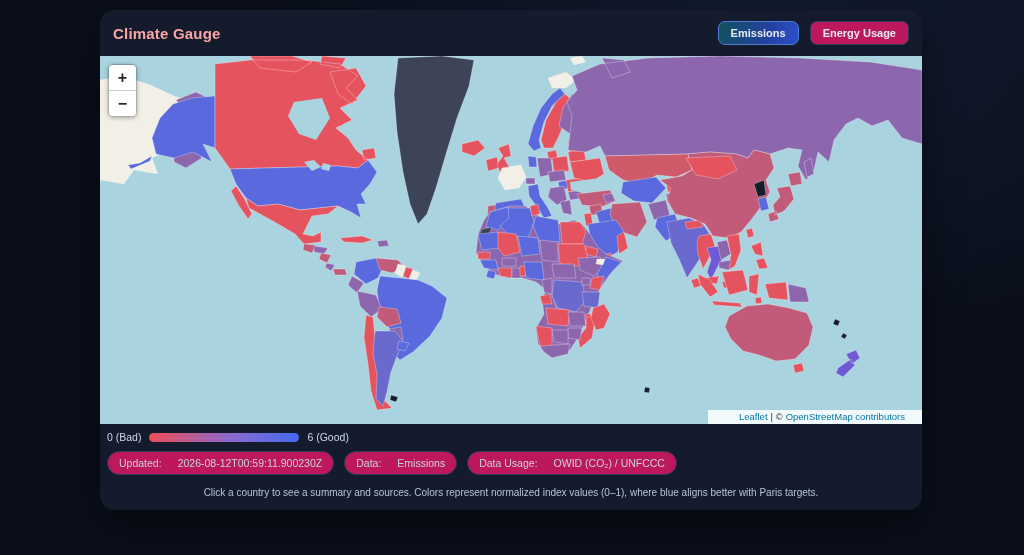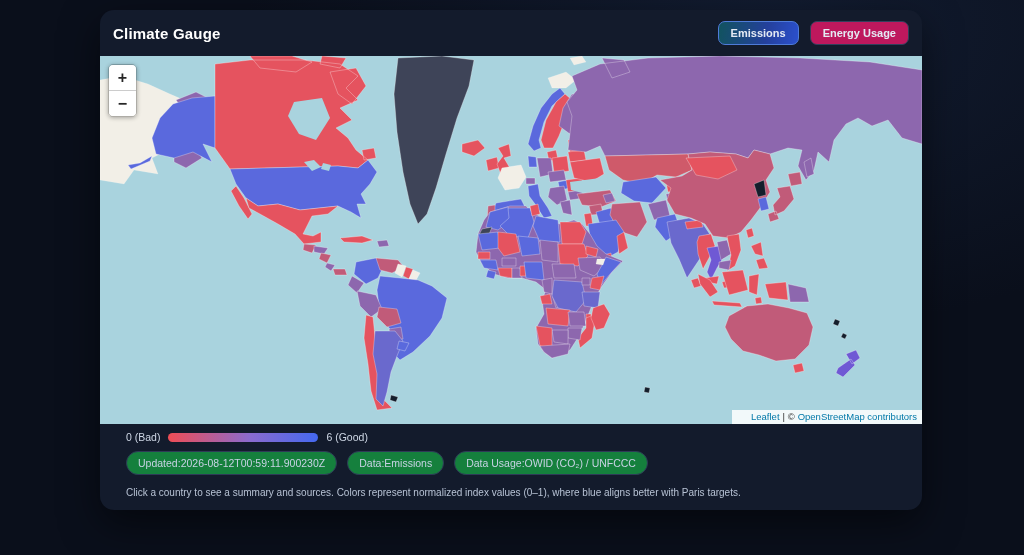--- a/index.html
+++ b/index.html
@@ -1,48 +1,48 @@
 <!DOCTYPE html>
 <html><head>
 <meta charset="utf-8">
 <style>
   html,body{margin:0;padding:0}
   body{width:1024px;height:555px;overflow:hidden;font-family:"Liberation Sans",sans-serif;
        background:#0a0f1b;background:radial-gradient(900px 520px at 75% 5%, #121c31 0%, #0a0f1b 58%);}
   .card{position:absolute;left:100px;top:10px;width:822px;height:500px;background:#131b2c;
         border-radius:14px;box-shadow:0 14px 38px rgba(0,0,0,.5);overflow:hidden}
   .hdr{height:46px;display:flex;align-items:center;justify-content:space-between;padding:0 13px}
-  .title{font-size:15px;font-weight:bold;color:#ffffff;letter-spacing:.2px}
+  .title{font-size:15px;font-weight:bold;color:#fca5a5;letter-spacing:.2px}
   .tabs{display:flex;gap:11px}
   .tab{padding:5px 12px;border-radius:7px;border:1px solid #323f5c;background:#be185d;color:#e4eaf4;
        font-size:11px;font-weight:bold;cursor:pointer;white-space:nowrap}
   .tab.active{background:linear-gradient(100deg,#11535e,#24409c 60%,#2b50cd);border-color:#4e7bd8}
   .mapwrap{position:relative;width:822px;height:368px;background:#a9d3de;overflow:hidden}
   .mapwrap svg{display:block}
   .mapwrap svg path{stroke:#ffffff;stroke-width:.55;stroke-opacity:.55;stroke-linejoin:round}
   .mapwrap svg .sea{stroke:none}
   .mapwrap svg .soft{stroke-opacity:.3}
   .zoomctl{position:absolute;top:8px;left:8px;width:27px;border-radius:5px;overflow:hidden;
            border:1px solid rgba(0,0,0,.28);box-shadow:0 1px 4px rgba(0,0,0,.3)}
   .zbtn{width:27px;height:25px;background:#fff;color:#262626;font-size:16px;font-weight:bold;
         line-height:25px;text-align:center;cursor:pointer}
   .zbtn + .zbtn{border-top:1px solid #ccc}
   .attrib{position:absolute;right:0;bottom:0;background:rgba(255,255,255,.85);font-size:9.5px;
-          color:#333;padding:1px 5px 2px;display:flex;align-items:center;gap:3px;white-space:nowrap}
+          color:#333;padding:1px 17px 2px;display:flex;align-items:center;gap:3px;white-space:nowrap}
   .attrib .lnk{color:#0078A8}
   .flag{width:11px;height:8px;display:inline-block;overflow:hidden;border-radius:1px}
   .flag .t{height:4px;background:#338AF3}
   .flag .b{height:4px;background:#FFDA44}
-  .bottom{padding:7px 26px 0}
+  .bottom{padding:7px 7px 0}
   .legendrow{display:flex;align-items:center;gap:8px;color:#cfd8e6;font-size:10.5px}
   .gradbar{width:150px;height:9px;border-radius:5px}
   .badgerow{margin-top:8px;display:flex;gap:10px}
-  .badge{border:1px solid #2e3a57;background:#15803d;color:#c7d2e4;font-size:10.5px;
-         padding:5px 11px;border-radius:999px;display:flex;gap:0;white-space:nowrap}
-  .note{margin-top:12px;text-align:left;color:#b7c2d4;font-size:10px}
+  .badge{border:1px solid #2e3a57;background:#be185d;color:#c7d2e4;font-size:10.5px;
+         padding:5px 11px;border-radius:999px;display:flex;gap:16px;white-space:nowrap}
+  .note{margin-top:12px;text-align:center;color:#b7c2d4;font-size:10px}
 </style>
 </head>
 <body>
 
 <div class="card">
 
   <div class="hdr">
     <div class="title">Climate Gauge</div>
     <div class="tabs">
       <button class="tab active">Emissions</button>

